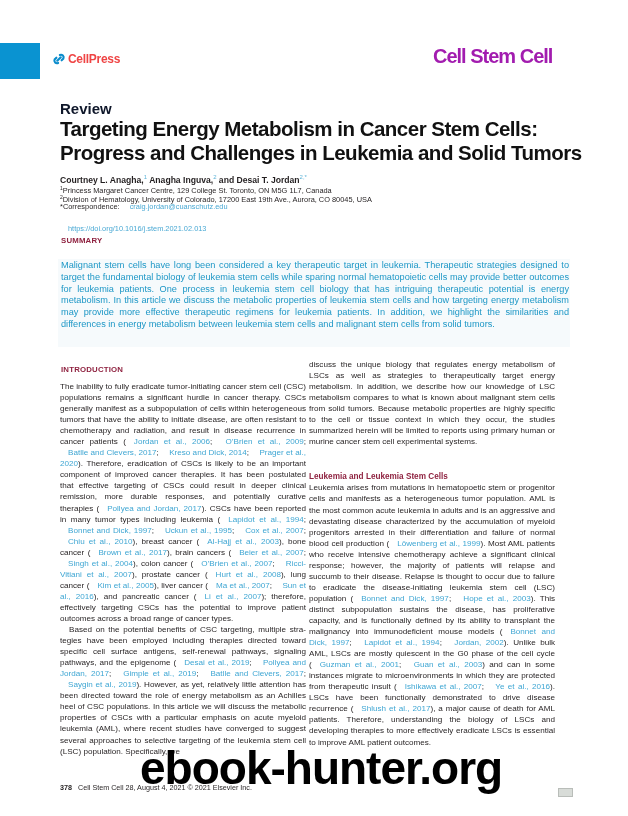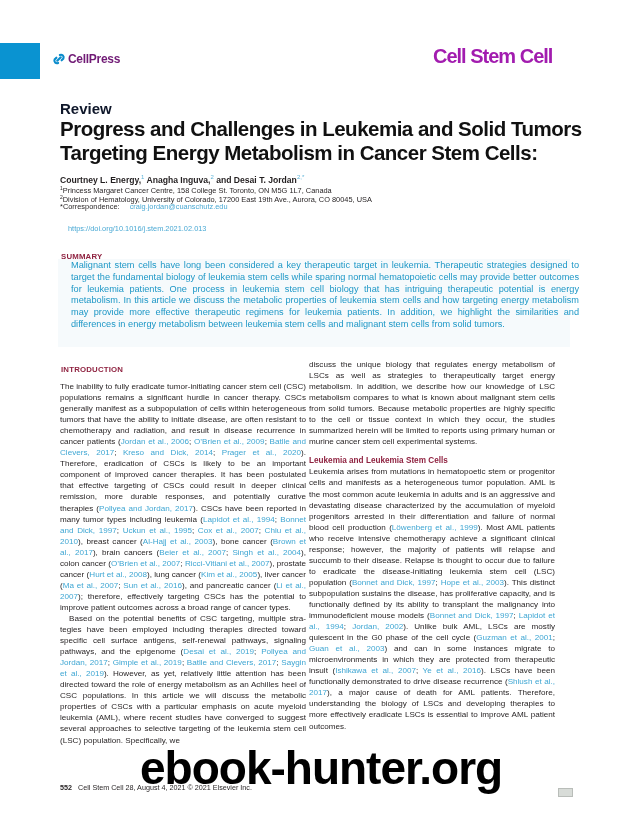--- a/index.html
+++ b/index.html
@@ -1,40 +1,40 @@
 <!DOCTYPE html>
 <html><head>
   <meta charset="utf-8">
   <style>
     * { margin: 0; padding: 0; box-sizing: border-box; }
     html, body { width: 628px; height: 816px; background: #ffffff; overflow: hidden; }
     body { position: relative; font-family: "Liberation Sans", sans-serif; color: #231f20; }
 
     .blue-block { position: absolute; left: 0; top: 43px; width: 40px; height: 36px; background: #0a93d1; }
-    .cellpress { position: absolute; left: 52px; top: 52px; display: flex; align-items: center; color: #701a75; font-weight: bold; font-size: 12px; letter-spacing: -0.3px; }
+    .cellpress { position: absolute; left: 52px; top: 52px; display: flex; align-items: center; color: #ef4444; font-weight: bold; font-size: 12px; letter-spacing: -0.3px; }
     .cellpress svg { width: 14px; height: 14px; margin-right: 2px; }
     .journal { position: absolute; left: 433px; top: 45px; color: #a21caf; font-weight: bold; font-size: 20px; letter-spacing: -1px; }
 
     .review-label { position: absolute; left: 60px; top: 100px; color: #0f172a; font-weight: bold; font-size: 15px; }
     .title { position: absolute; left: 60px; top: 117px; width: 560px; font-weight: bold; font-size: 20.5px; line-height: 24px; letter-spacing: -0.5px; color: #111; }
 
     .authors { position: absolute; left: 60px; top: 172px; font-size: 8.6px; font-weight: bold; line-height: 10px; color: #231f20; }
     .authors sup { color: #5fb4d8; font-size: 6px; font-weight: normal; }
     .affil { position: absolute; left: 60px; font-size: 7.4px; line-height: 9px; color: #231f20; }
     .affil sup { font-size: 5px; }
     .affil a, .link { color: #4aa9d4; text-decoration: none; padding-left: 8px; }
 
     .sec-head { position: absolute; font-weight: bold; font-size: 7.8px; color: #8f2240; letter-spacing: 0.2px; }
     .summary-box { position: absolute; left: 58px; top: 259px; width: 512px; height: 88px; background: #f6fafc; }
-    .summary-text { position: absolute; left: 71px; top: 260px; width: 508px; font-size: 9.2px; line-height: 11.8px; color: #1d97c6; text-align: justify; font-weight: 500; }
+    .summary-text { position: absolute; left: 61px; top: 260px; width: 508px; font-size: 9.2px; line-height: 11.8px; color: #1d97c6; text-align: justify; font-weight: 500; }
 
     .col { position: absolute; width: 246px; font-size: 8.1px; line-height: 11.05px; color: #231f20; text-align: justify; hyphens: manual; }
-    .col .cite { color: #3ea6d3; }
+    .col .cite { color: #3ea6d3; margin-left: 8px; }
     .col p.indent { text-indent: 9px; }
-    .subhead { font-weight: bold; color: #8f2240; font-size: 8.2px; margin-top: 8px; }
+    .subhead { font-weight: bold; color: #8f2240; font-size: 8.2px; margin-top: 24px; }
 
     .footer { position: absolute; left: 60px; top: 783px; font-size: 7.2px; color: #231f20; }
     .footer .pg { font-weight: bold; margin-right: 6px; }
 
     .watermark { position: absolute; left: 140px; top: 738px; font-weight: bold; font-size: 46px; color: #000; letter-spacing: -1px; line-height: 60px; }
     .badge { position: absolute; left: 558px; top: 788px; width: 15px; height: 9px; background: #d8dcd8; border: 1px solid #b9bdb9; }
   </style>
 </head>
 <body>
 
@@ -47,58 +47,58 @@
     <path d="M6 10l4-4" stroke="#0a8ccc" stroke-width="2.4" stroke-linecap="round"></path>
   </svg>
   <span>CellPress</span>
 </div>
 
 <div class="journal">Cell Stem Cell</div>
 
 <div class="review-label">Review</div>
 
 <div class="title">
+  <div>Targeting Energy Metabolism in Cancer Stem Cells:</div>
   <div>Progress and Challenges in Leukemia and Solid Tumors</div>
-  <div>Targeting Energy Metabolism in Cancer Stem Cells:</div>
 </div>
 
 <div class="authors">
-  <span>Courtney L. Energy,</span><sup>1</sup>
+  <span>Courtney L. Anagha,</span><sup>1</sup>
   <span>Anagha Inguva,</span><sup>2</sup>
   <span>and Desai T. Jordan</span><sup>2,*</sup>
 </div>
 
 <div class="affil" style="top:184px">
-  <sup>1</sup><span>Princess Margaret Cancer Centre, 158 College St. Toronto, ON M5G 1L7, Canada</span>
+  <sup>1</sup><span>Princess Margaret Cancer Centre, 129 College St. Toronto, ON M5G 1L7, Canada</span>
 </div>
 <div class="affil" style="top:193px">
   <sup>2</sup><span>Division of Hematology, University of Colorado, 17200 East 19th Ave., Aurora, CO 80045, USA</span>
 </div>
 <div class="affil" style="top:202px">
   <span>*Correspondence: </span><a>craig.jordan@cuanschutz.edu</a>
 </div>
 <div class="affil" style="top:224px">
   <a>https://doi.org/10.1016/j.stem.2021.02.013</a>
 </div>
 
-<div class="sec-head" style="left:61px; top:252px">SUMMARY</div>
+<div class="sec-head" style="left:61px; top:236px">SUMMARY</div>
 <div class="summary-box"></div>
 <div class="summary-text">Malignant stem cells have long been considered a key therapeutic target in leukemia. Therapeutic strategies designed to target the fundamental biology of leukemia stem cells while sparing normal hematopoietic cells may provide better outcomes for leukemia patients. One process in leukemia stem cell biology that has intriguing therapeutic potential is energy metabolism. In this article we discuss the metabolic properties of leukemia stem cells and how targeting energy metabolism may provide more effective therapeutic regimens for leukemia patients. In addition, we highlight the similarities and differences in energy metabolism between leukemia stem cells and malignant stem cells from solid tumors.</div>
 
 <div class="sec-head" style="left:61px; top:365px">INTRODUCTION</div>
 
 <div class="col" id="col1" style="left:60px; top:381px">
   <p id="intro-p1"><span>The inability to fully eradicate tumor-initiating cancer stem cell (CSC) populations remains a significant hurdle in cancer therapy. CSCs generally manifest as a subpopulation of cells within het­erogeneous tumors that have the ability to initiate disease, are often resistant to chemotherapy and radiation, and result in dis­ease recurrence in cancer patients (</span><span class="cite">Jordan et al., 2006</span><span>; </span><span class="cite">O’Brien et al., 2009</span><span>; </span><span class="cite">Batlle and Clevers, 2017</span><span>; </span><span class="cite">Kreso and Dick, 2014</span><span>; </span><span class="cite">Prager et al., 2020</span><span>). Therefore, eradication of CSCs is likely to be an important component of improved cancer therapies. It has been postulated that effective targeting of CSCs could result in deeper clinical remission, more durable responses, and poten­tially curative therapies (</span><span class="cite">Pollyea and Jordan, 2017</span><span>). CSCs have been reported in many tumor types including leukemia (</span><span class="cite">Lapidot et al., 1994</span><span>; </span><span class="cite">Bonnet and Dick, 1997</span><span>; </span><span class="cite">Uckun et al., 1995</span><span>; </span><span class="cite">Cox et al., 2007</span><span>; </span><span class="cite">Chiu et al., 2010</span><span>), breast cancer (</span><span class="cite">Al-Hajj et al., 2003</span><span>), bone cancer (</span><span class="cite">Brown et al., 2017</span><span>), brain cancers (</span><span class="cite">Beier et al., 2007</span><span>; </span><span class="cite">Singh et al., 2004</span><span>), colon cancer (</span><span class="cite">O’Brien et al., 2007</span><span>; </span><span class="cite">Ricci-Vi­tiani et al., 2007</span><span>), prostate cancer (</span><span class="cite">Hurt et al., 2008</span><span>), lung cancer (</span><span class="cite">Kim et al., 2005</span><span>), liver cancer (</span><span class="cite">Ma et al., 2007</span><span>; </span><span class="cite">Sun et al., 2016</span><span>), and pancreatic cancer (</span><span class="cite">Li et al., 2007</span><span>); therefore, effectively tar­geting CSCs has the potential to improve patient outcomes across a broad range of cancer types.</span></p>
   <p id="intro-p2" class="indent"><span>Based on the potential benefits of CSC targeting, multiple stra­tegies have been employed including therapies directed toward specific cell surface antigens, self-renewal pathways, signaling pathways, and the epigenome (</span><span class="cite">Desai et al., 2019</span><span>; </span><span class="cite">Pollyea and Jordan, 2017</span><span>; </span><span class="cite">Gimple et al., 2019</span><span>; </span><span class="cite">Batlle and Clevers, 2017</span><span>; </span><span class="cite">Say­gin et al., 2019</span><span>). However, as yet, relatively little attention has been directed toward the role of energy metabolism as an Achil­les heel of CSC populations. In this article we will discuss the metabolic properties of CSCs with a particular emphasis on acute myeloid leukemia (AML), where recent studies have converged to suggest several approaches to selective targeting of the leukemia stem cell (LSC) population. Specifically, we</span></p>
 </div>
 
 <div class="col" id="col2" style="left:309px; top:359px">
   <p>discuss the unique biology that regulates energy metabolism of LSCs as well as strategies to therapeutically target energy metabolism. In addition, we describe how our knowledge of LSC metabolism compares to what is known about malignant stem cells from solid tumors. Because metabolic properties are highly specific to the cell or tissue context in which they occur, the studies summarized herein will be limited to reports using primary human or murine cancer stem cell experimental systems.</p>
   <div class="subhead">Leukemia and Leukemia Stem Cells</div>
   <p id="leuk-p"><span>Leukemia arises from mutations in hematopoetic stem or pro­genitor cells and manifests as a heterogeneous tumor popula­tion. AML is the most common acute leukemia in adults and is an aggressive and devastating disease characterized by the accumulation of myeloid progenitors arrested in their differenti­ation and failure of normal blood cell production (</span><span class="cite">Löwenberg et al., 1999</span><span>). Most AML patients who receive intensive chemo­therapy achieve a significant clinical response; however, the majority of patients will relapse and succumb to their disease. Relapse is thought to occur due to failure to eradicate the dis­ease-initiating leukemia stem cell (LSC) population (</span><span class="cite">Bonnet and Dick, 1997</span><span>; </span><span class="cite">Hope et al., 2003</span><span>). This distinct subpopulation sustains the disease, has proliferative capacity, and is function­ally defined by its ability to transplant the malignancy into immu­nodeficient mouse models (</span><span class="cite">Bonnet and Dick, 1997</span><span>; </span><span class="cite">Lapidot et al., 1994</span><span>; </span><span class="cite">Jordan, 2002</span><span>). Unlike bulk AML, LSCs are mostly quiescent in the G0 phase of the cell cycle (</span><span class="cite">Guzman et al., 2001</span><span>; </span><span class="cite">Guan et al., 2003</span><span>) and can in some instances migrate to microenvironments in which they are protected from therapeu­tic insult (</span><span class="cite">Ishikawa et al., 2007</span><span>; </span><span class="cite">Ye et al., 2016</span><span>). LSCs have been functionally demonstrated to drive disease recurrence (</span><span class="cite">Shlush et al., 2017</span><span>), a major cause of death for AML patients. Therefore, understanding the biology of LSCs and developing therapies to more effectively eradicate LSCs is essential to improve AML pa­tient outcomes.</span></p>
 </div>
 
 <div class="footer">
-  <span class="pg">552</span><span>Cell Stem Cell 28, August 4, 2021 © 2021 Elsevier Inc.</span>
+  <span class="pg">378</span><span>Cell Stem Cell 28, August 4, 2021 © 2021 Elsevier Inc.</span>
 </div>
 
 <div class="watermark">ebook-hunter.org</div>
 <div class="badge"></div>
 
 </body></html>

